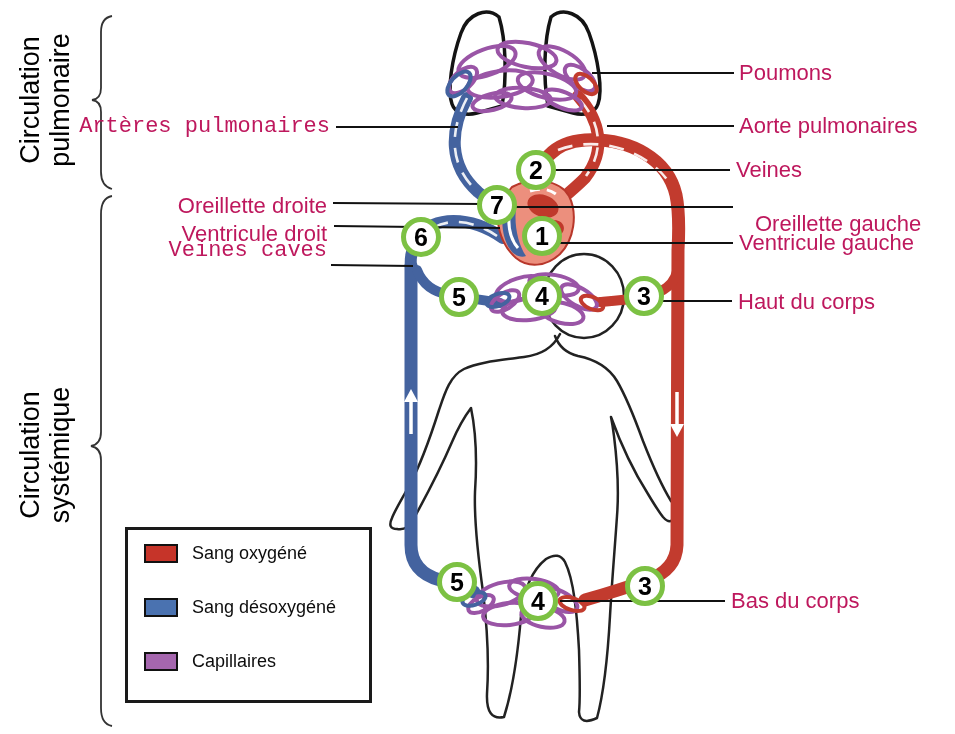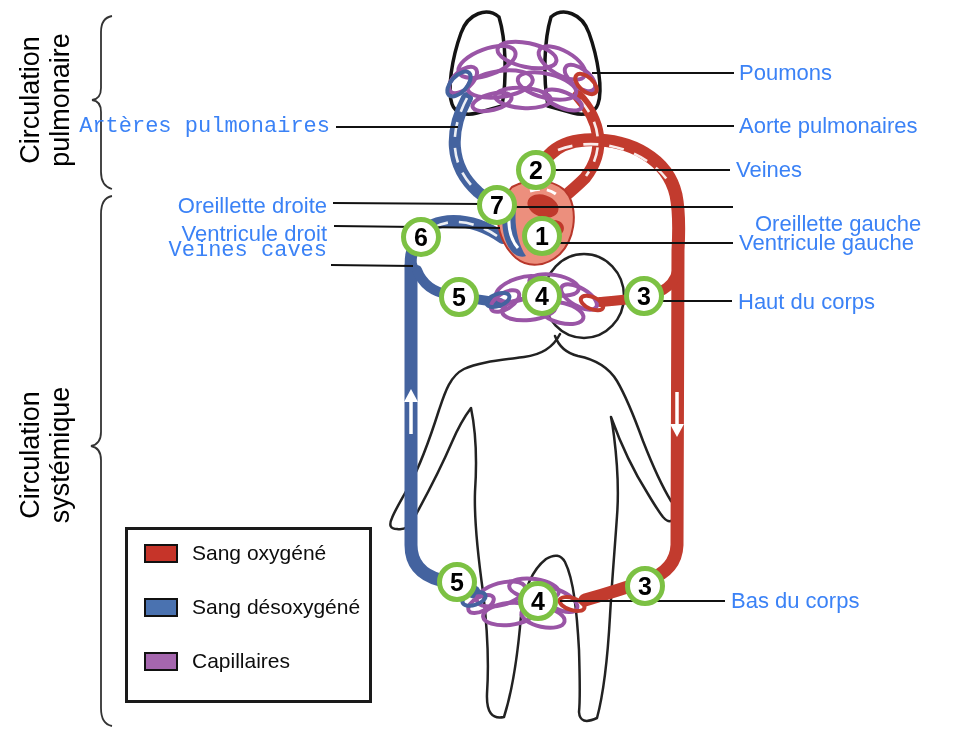--- a/index.html
+++ b/index.html
@@ -3,40 +3,40 @@
 <meta charset="utf-8">
 <style>
   html,body{margin:0;padding:0;background:#ffffff;}
   #stage{
     position:relative;width:955px;height:734px;background:#ffffff;overflow:hidden;
     font-family:"Liberation Sans", sans-serif;color:#0d0d0d;
   }
   #art{position:absolute;left:0;top:0;width:955px;height:734px;}
   .lbl{
     position:absolute;transform:translateY(-50%);font-size:22px;line-height:1.1;
-    white-space:nowrap;color:#3b82f6;
+    white-space:nowrap;color:#be185d;
   }
   .lbl.right-align{text-align:right;}
   .rotlbl{
     position:absolute;transform:translate(-50%,-50%) rotate(-90deg);
     font-size:27px;line-height:1.12;text-align:center;white-space:pre-line;color:#000;
   }
   .marker{
     position:absolute;width:40px;height:40px;border-radius:50%;
     background:#ffffff;border:5px solid #7cc143;box-sizing:border-box;
     display:flex;align-items:center;justify-content:center;
     font-size:25px;font-weight:bold;color:#000;
   }
   #legend{
     position:absolute;left:125px;top:527px;width:247px;height:176px;
     border:3px solid #1a1a1a;box-sizing:border-box;background:#fff;
   }
   .legend-row{position:absolute;left:16px;height:36px;display:flex;align-items:center;}
   .swatch{width:34px;height:19px;border:2px solid #111;box-sizing:border-box;flex:0 0 auto;}
-  .legend-text{margin-left:14px;font-size:21px;white-space:nowrap;}
+  .legend-text{margin-left:14px;font-size:18px;white-space:nowrap;}
 </style>
 </head>
 <body>
 
 <div id="stage">
 
   <svg id="art" viewBox="0 0 955 734">
 
     <g fill="none" stroke="#333" stroke-width="1.8">
       <path d="M 112 16 Q 101 18 101 32 L 101 88 Q 101 99 92 100 Q 101 101 101 112 L 101 172 Q 101 186 112 189"></path>

